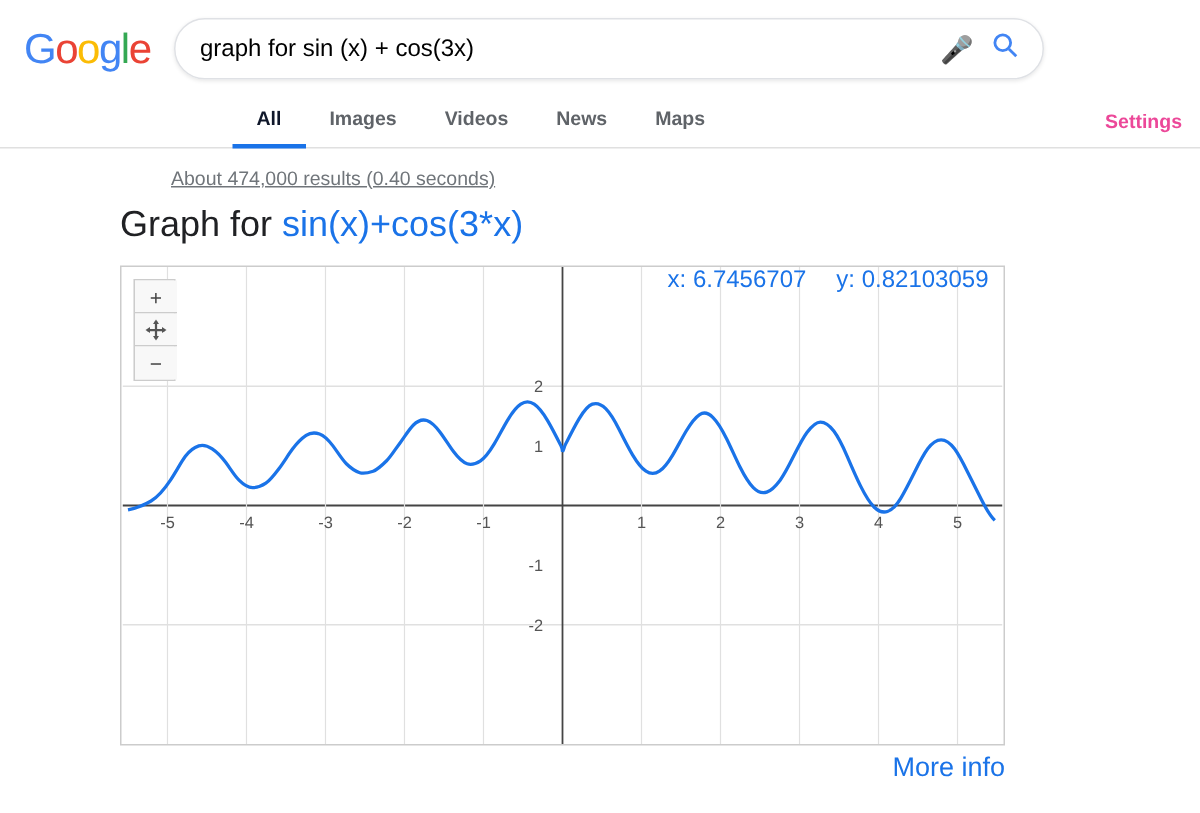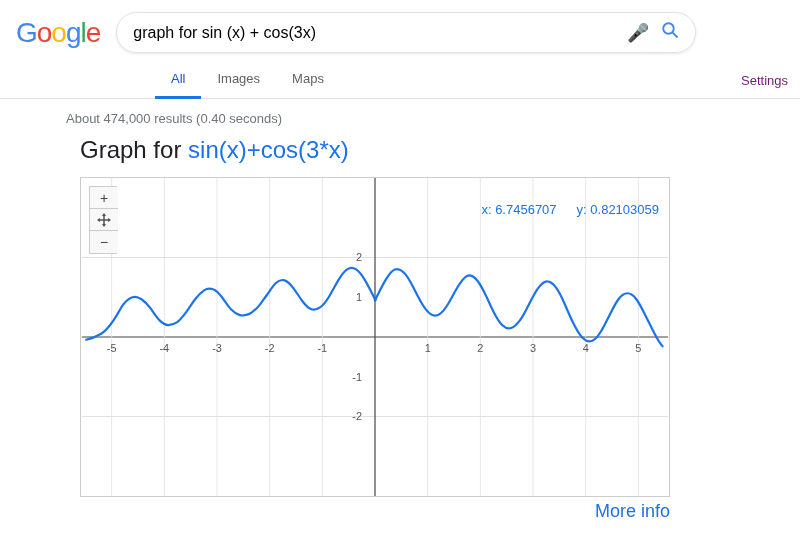--- a/index.html
+++ b/index.html
@@ -77,42 +77,44 @@
       padding: 10px 16px;
       font-size: 13px;
       color: #5f6368;
       cursor: pointer;
       border-bottom: 3px solid transparent;
       margin-bottom: -1px;
       text-decoration: none;
       display: inline-flex;
       align-items: center;
       gap: 5px;
+      font-weight: bold;
     }
     .nav-tab.active {
-      color: #1d4ed8;
+      color: #0f172a;
       border-bottom: 3px solid #1a73e8;
-      font-weight: 400;
+      font-weight: 700;
     }
     .nav-tab-right {
       margin-left: auto;
       display: flex;
       gap: 0;
     }
     .nav-tab-right .nav-tab {
-      color: #701a75;
+      color: #ec4899;
       border-bottom: none;
       padding: 10px 12px;
     }
 
     
     .results-info {
-      padding: 12px 0 8px 66px;
+      padding: 12px 0 8px 114px;
       font-size: 13px;
       color: #70757a;
+      text-decoration: underline;
     }
 
     
     .graph-section {
       padding: 0 0 0 80px;
       max-width: 760px;
     }
 
     .graph-title {
       font-size: 24px;
@@ -130,25 +132,25 @@
       width: 590px;
       height: 320px;
       border: 1px solid #ccc;
       position: relative;
       background: #fff;
       overflow: hidden;
     }
 
     .graph-coords {
       position: absolute;
-      top: 24px;
+      top: 0;
       right: 10px;
       display: flex;
       gap: 20px;
-      font-size: 13px;
+      font-size: 16px;
       color: #1a73e8;
     }
 
     .graph-controls {
       position: absolute;
       top: 8px;
       left: 8px;
       border: 1px solid #ccc;
       background: #f8f8f8;
       width: 28px;
@@ -201,20 +203,22 @@
           <line x1="15.5" y1="15.5" x2="22" y2="22"></line>
         </svg>
       </span>
     </div>
   </div>
 </div>
 
 <nav class="nav-tabs">
   <a class="nav-tab active">All</a>
   <a class="nav-tab">Images</a>
+  <a class="nav-tab">Videos</a>
+  <a class="nav-tab">News</a>
   <a class="nav-tab">Maps</a>
   <div class="nav-tab-right">
     <a class="nav-tab">Settings</a>
   </div>
 </nav>
 
 <div class="results-info">About 474,000 results (0.40 seconds)</div>
 
 <div class="graph-section">
   <h2 class="graph-title">

